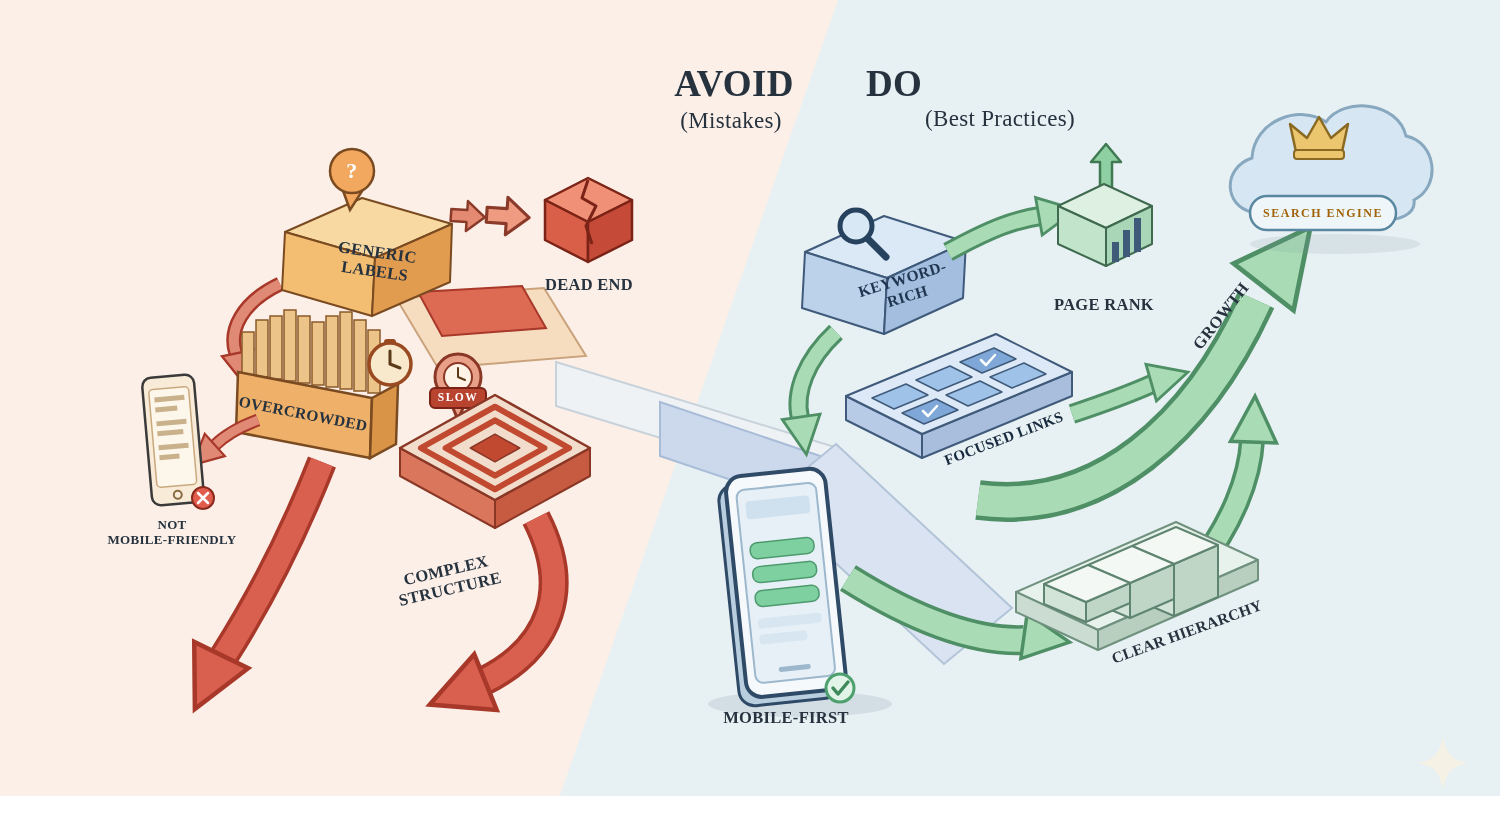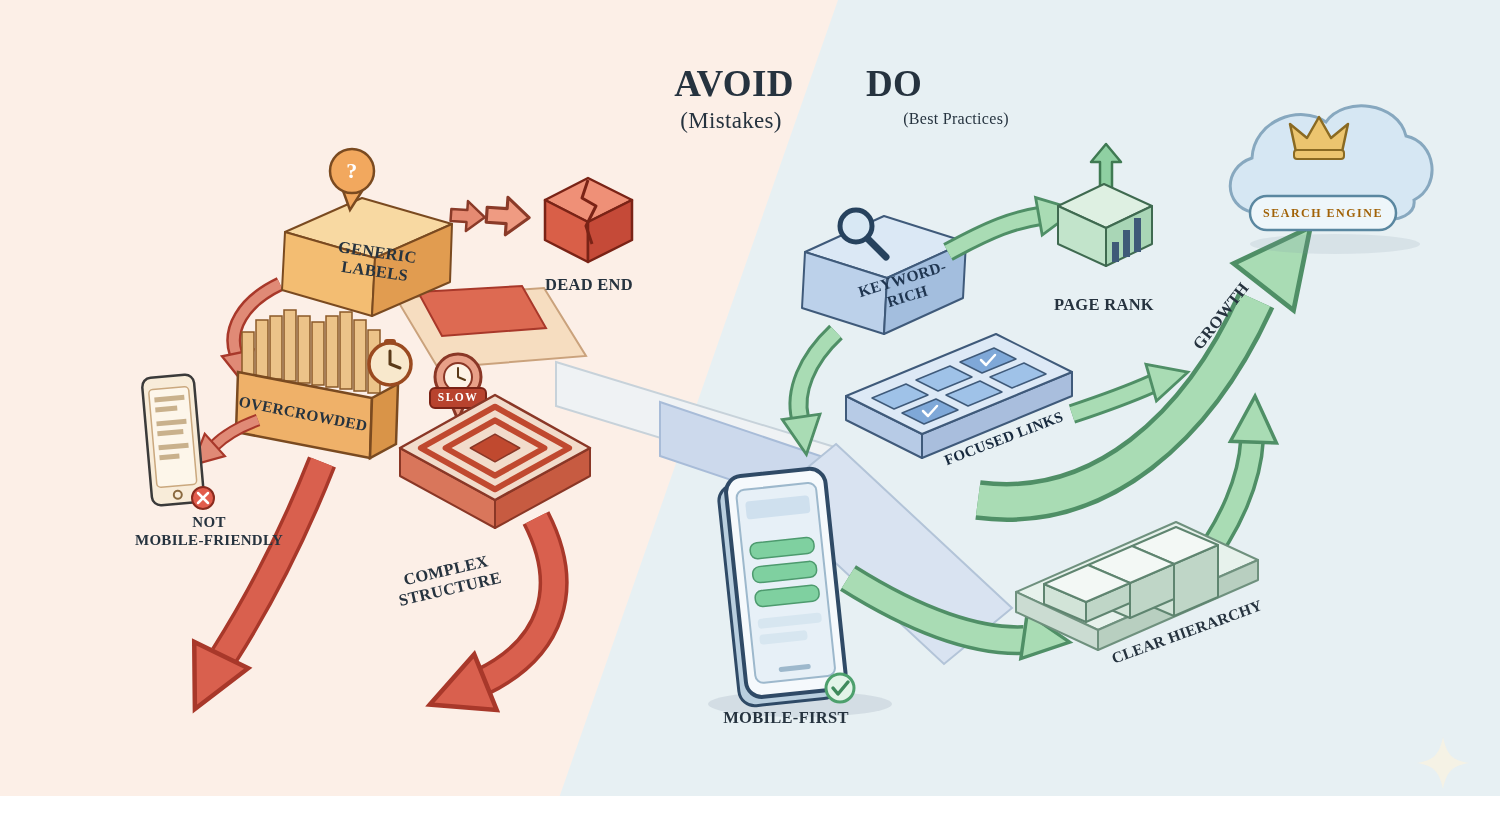--- a/index.html
+++ b/index.html
@@ -269,34 +269,34 @@
       <path d="M 833 688 l 5 6 l 10 -12" fill="none" stroke="#3f8a5c" stroke-width="3.5" stroke-linecap="round" stroke-linejoin="round"></path>
     </g>
 
     <path d="M 1443 737 C 1447 755, 1452 760, 1469 763 C 1452 766, 1447 771, 1443 789 C 1439 771, 1434 766, 1417 763 C 1434 760, 1439 755, 1443 737 Z" fill="#f6f1e4" opacity="0.95"></path>
   </svg>
 
   <div class="lbl title" style="left:734px;top:84px;font-size:37px;">AVOID</div>
   <div class="lbl" style="left:731px;top:121px;font-size:23px;font-weight:normal;">(Mistakes)</div>
 
   <div class="lbl title" style="left:894px;top:84px;font-size:37px;">DO</div>
-  <div class="lbl" style="left:956px;top:119px;font-size:16px;font-weight:normal;">(Best Practices)</div>
+  <div class="lbl" style="left:1000px;top:119px;font-size:23px;font-weight:normal;">(Best Practices)</div>
 
   <div class="lbl" style="left:352px;top:171px;font-size:22px;color:#ffffff;">?</div>
 
   <div class="lbl" style="left:376px;top:262px;font-size:16.5px;transform:translate(-50%,-50%) rotate(8deg);">GENERIC
 LABELS</div>
 
   <div class="lbl" style="left:589px;top:285px;font-size:16.5px;">DEAD END</div>
 
   <div class="lbl" style="left:303px;top:414px;font-size:15.5px;transform:translate(-50%,-50%) rotate(11deg);">OVERCROWDED</div>
 
   <div class="lbl" style="left:458px;top:398px;font-size:11.5px;color:#ffffff;letter-spacing:1.5px;">SLOW</div>
 
-  <div class="lbl" style="left:172px;top:532px;font-size:15px;margin-left:37px;">NOT
+  <div class="lbl" style="left:172px;top:532px;font-size:13px;">NOT
 MOBILE-FRIENDLY</div>
 
   <div class="lbl" style="left:448px;top:580px;font-size:16.5px;transform:translate(-50%,-50%) rotate(-13deg);">COMPLEX
 STRUCTURE</div>
 
   <div class="lbl" style="left:905px;top:288px;font-size:15.5px;color:#1f3550;transform:translate(-50%,-50%) rotate(-17deg);">KEYWORD-
 RICH</div>
 
   <div class="lbl" style="left:1104px;top:285px;font-size:16.5px;margin-top:20px;">PAGE RANK</div>
 

